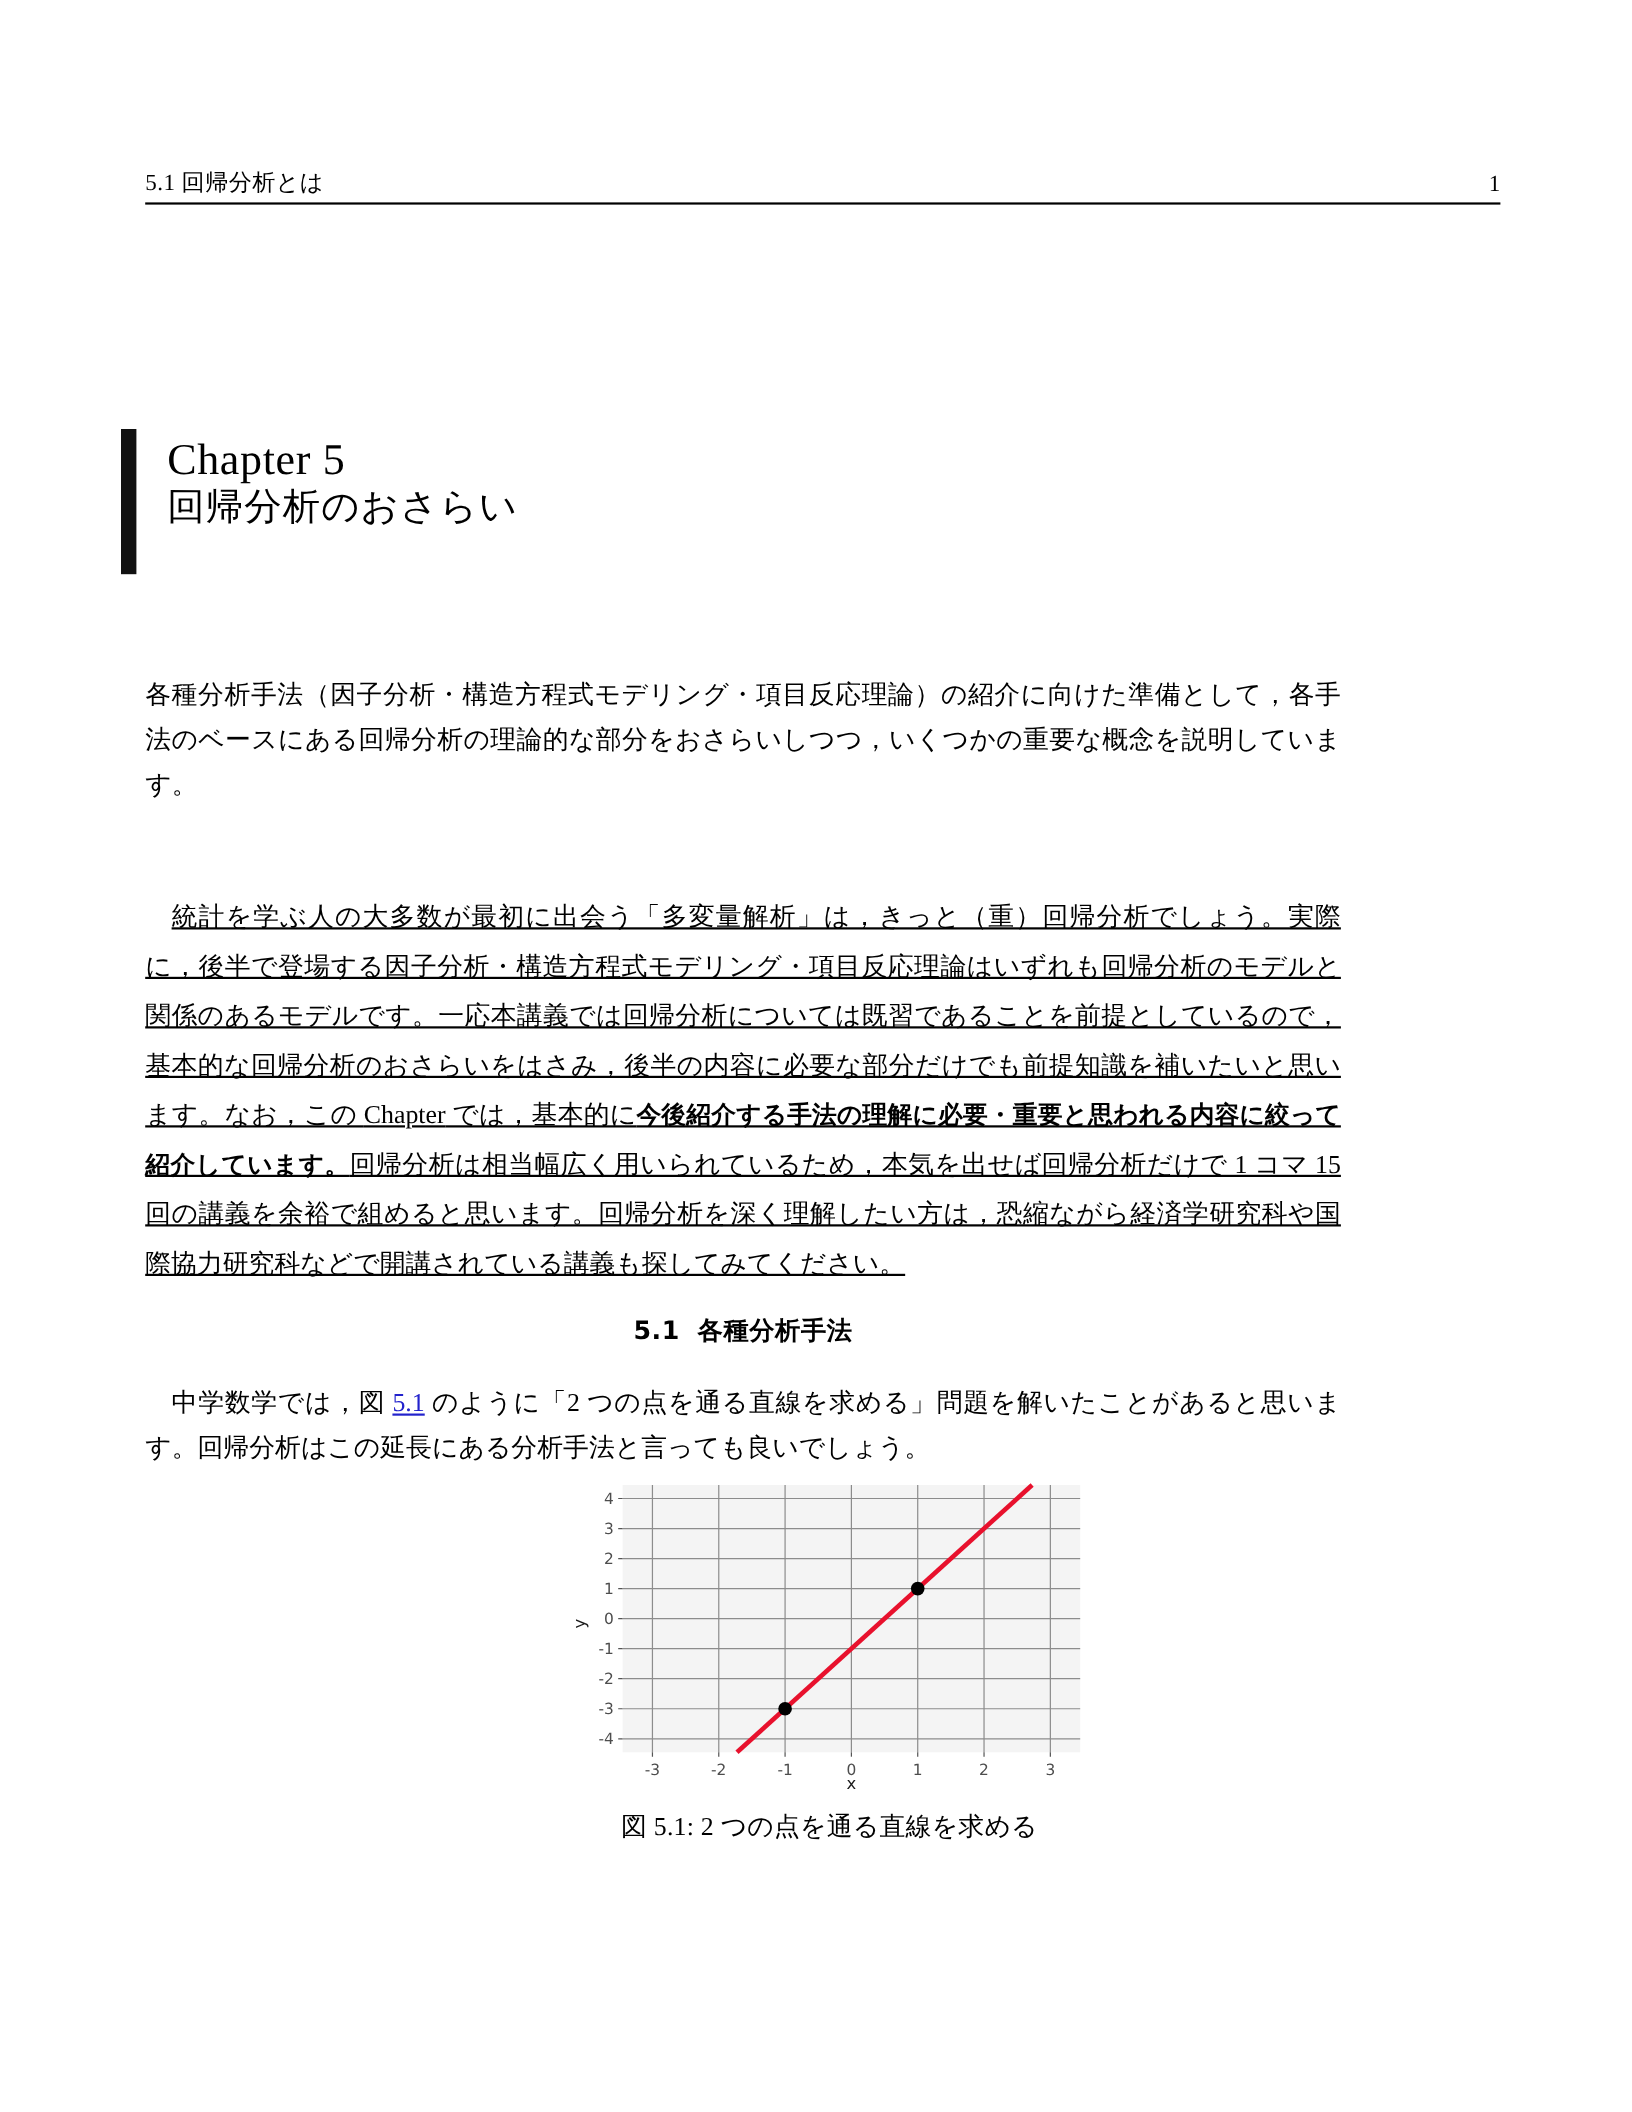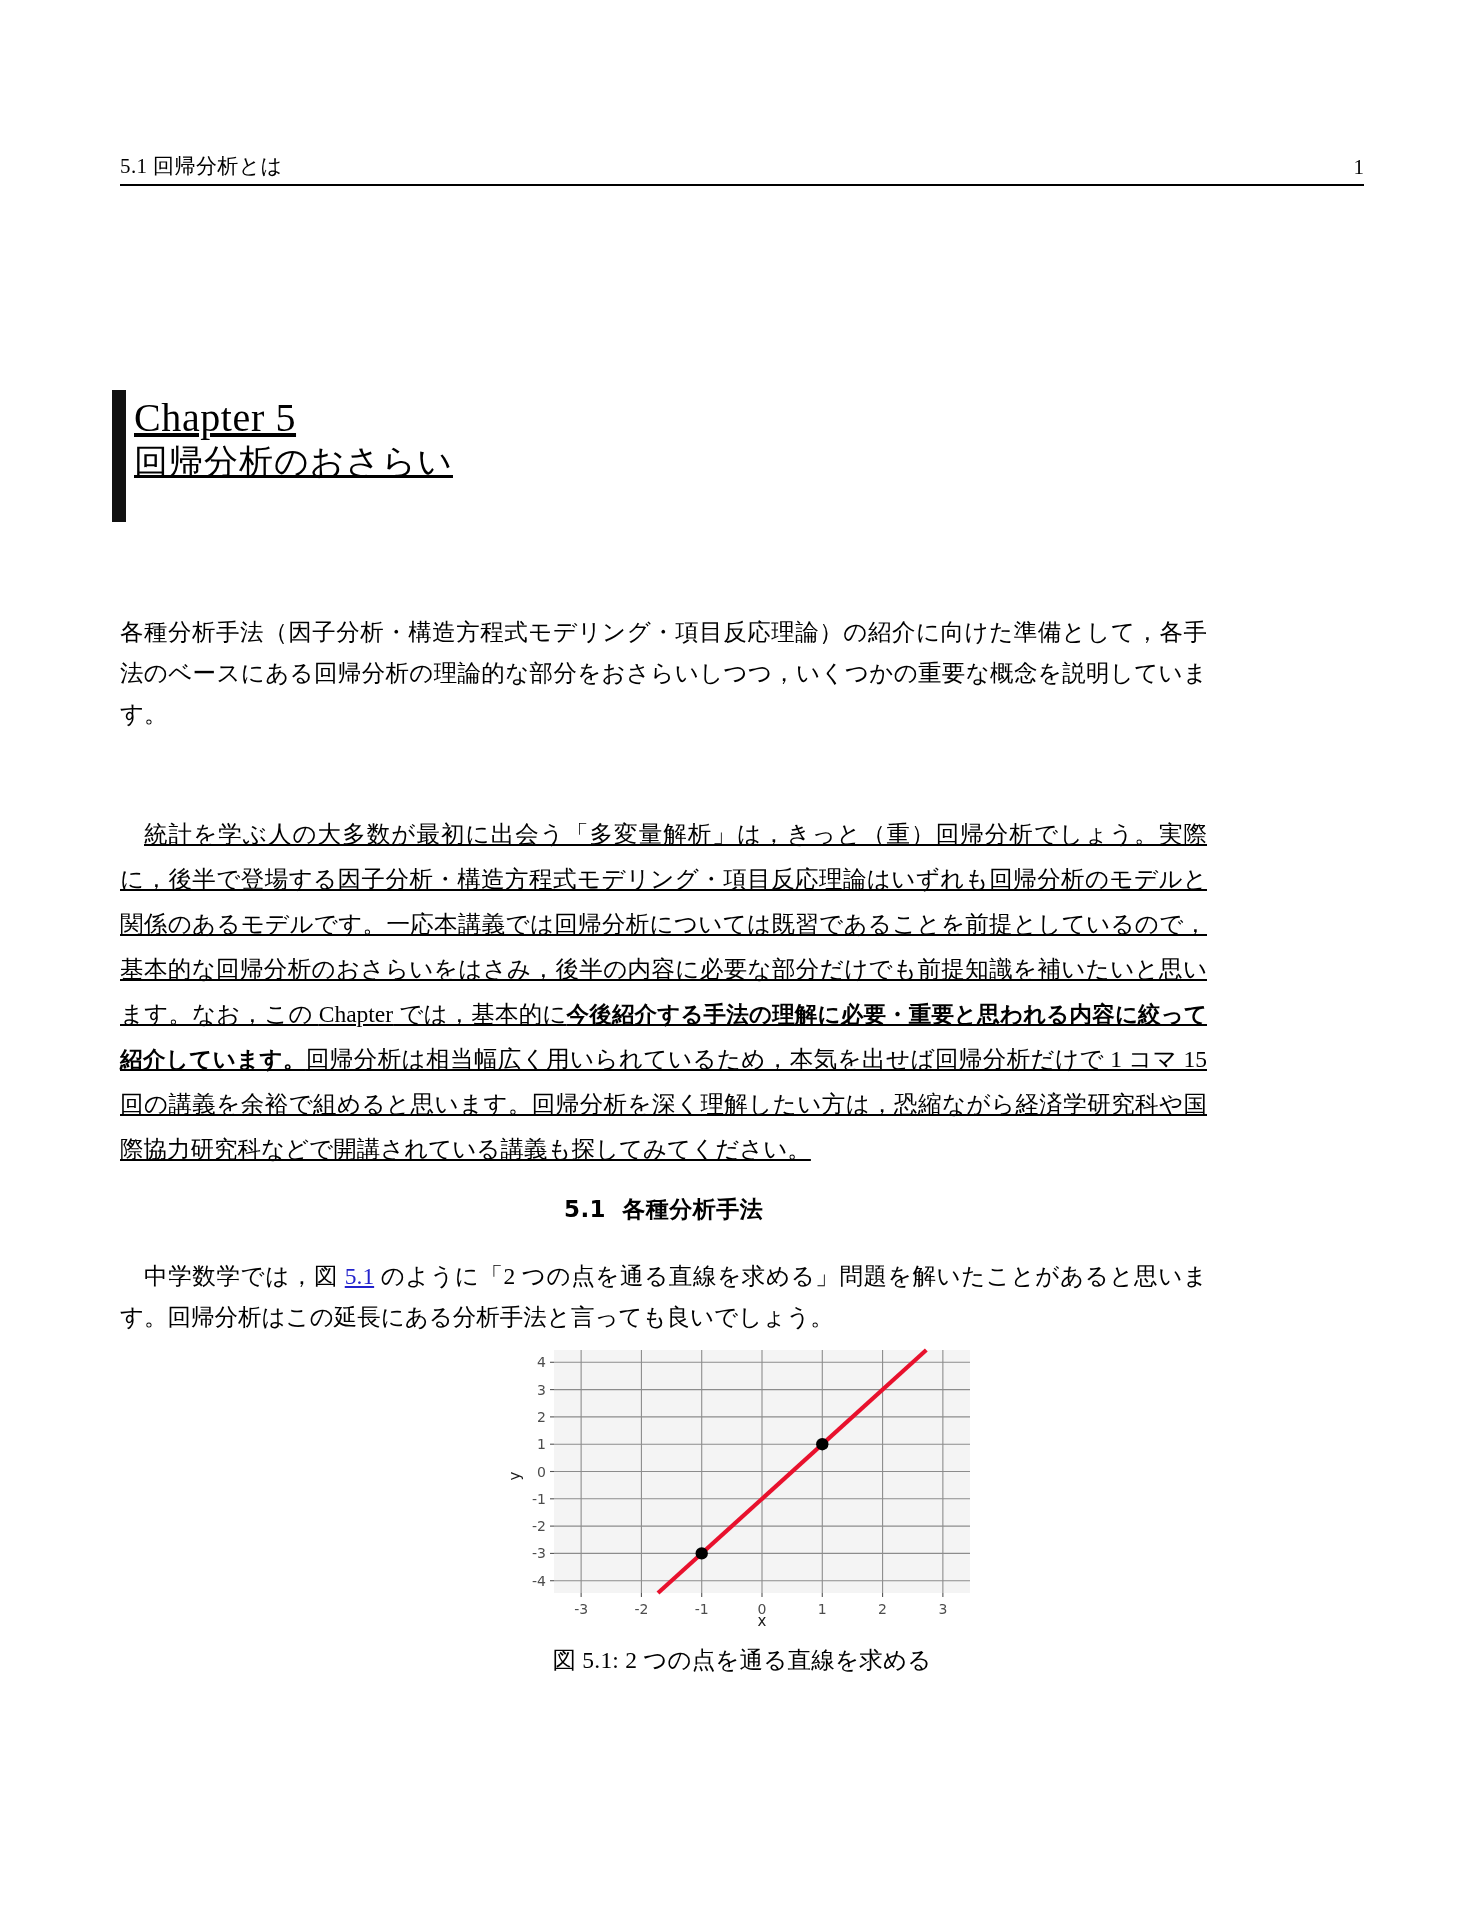--- a/index.html
+++ b/index.html
@@ -12,20 +12,21 @@
     height: 1920px;
     position: relative;
     font-family: "Liberation Serif", "DejaVu Serif", serif;
     color: #000000;
     overflow: hidden;
   }
 
   .page {
     position: absolute;
     inset: 0;
+    margin-left: 12px;
   }
 
   
   .header {
     position: absolute;
     left: 120px;
     right: 120px;
     top: 140px;
     height: 46px;
   }
@@ -48,25 +49,24 @@
     left: 0;
     right: 0;
     bottom: 0;
     height: 1.6px;
     background: #000;
   }
 
   
   .chapter-block {
     position: absolute;
-    left: 112px;
+    left: 98px;
     top: 390px;
     width: 900px;
-    padding-left: 22px;
-    text-decoration: underline;
+    padding-left: 42px;
   }
   .chapter-bar {
     position: absolute;
     left: 0;
     top: 0;
     width: 14px;
     height: 132px;
     background: #111111;
   }
   .chapter-number {

